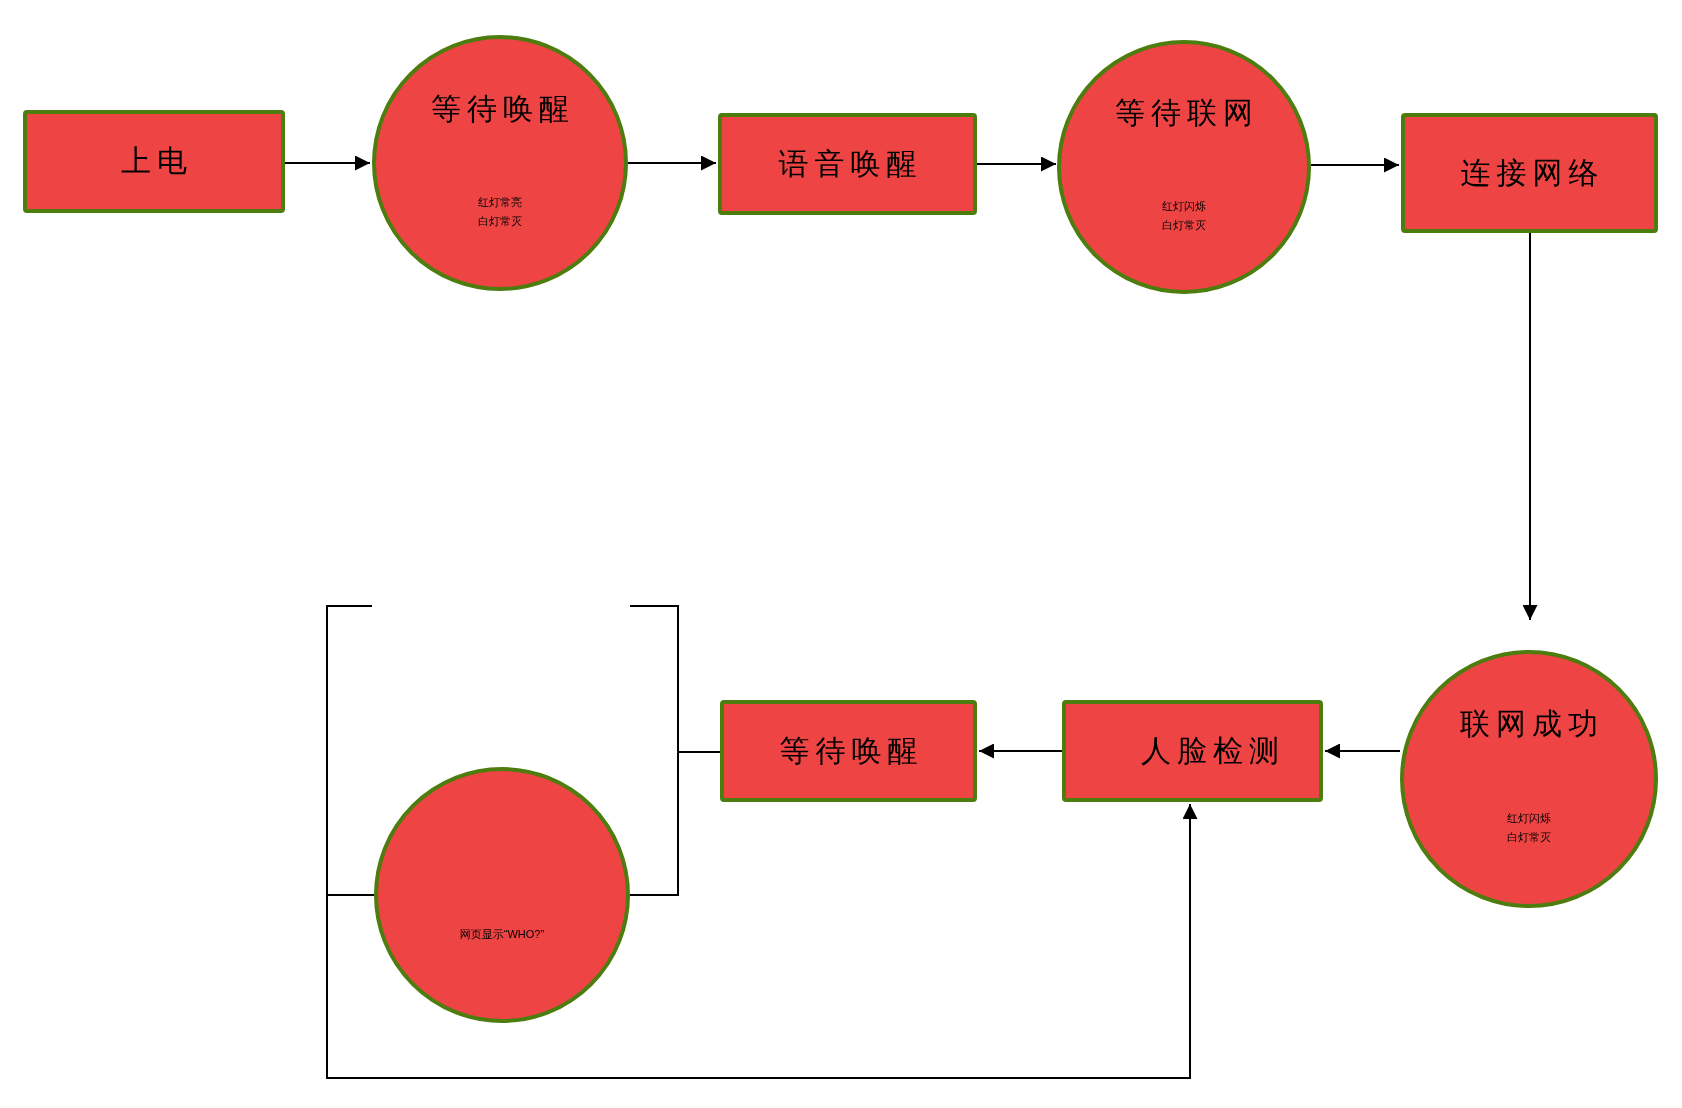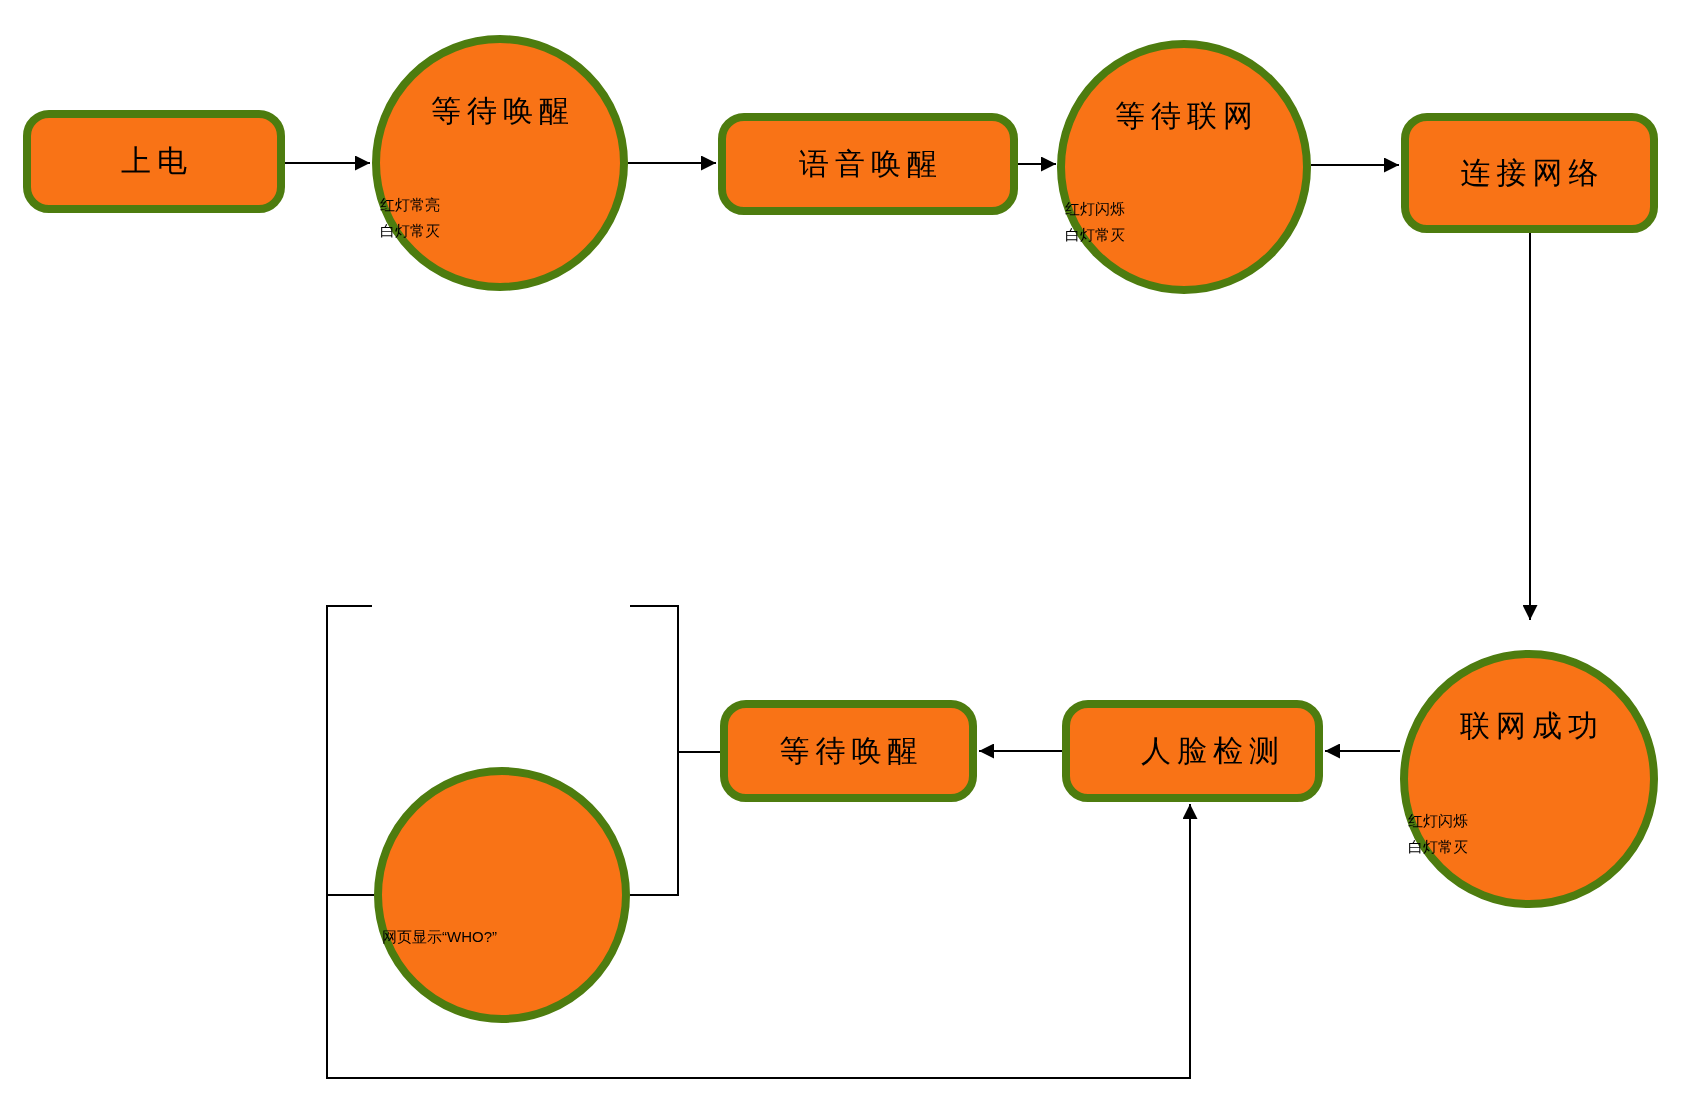--- a/index.html
+++ b/index.html
@@ -17,27 +17,27 @@
   }
   svg.edges {
     position: absolute;
     left: 0;
     top: 0;
     z-index: 1;
   }
   .node {
     position: absolute;
     box-sizing: border-box;
-    background: #f97316;
-    border: 8px solid #4d7c0f;
+    background: #ef4444;
+    border: 4px solid #4d7c0f;
     z-index: 2;
     color: #000000;
   }
   .node.rect {
-    border-radius: 26px;
+    border-radius: 4px;
     display: flex;
     align-items: center;
     justify-content: center;
   }
   .node.circle {
     border-radius: 50%;
   }
   .title {
     font-size: 30px;
     letter-spacing: 6px;
@@ -49,23 +49,23 @@
     position: absolute;
     left: 0;
     right: 0;
     top: 20%;
   }
   .node.circle .detail {
     position: absolute;
     left: 0;
     right: 0;
     top: 62%;
-    font-size: 15px;
+    font-size: 11px;
     line-height: 1.75;
-    text-align: left;
+    text-align: center;
     white-space: pre-line;
   }
 </style>
 </head>
 <body>
 
 <div class="canvas">
 
   <svg class="edges" width="1682" height="1108" viewBox="0 0 1682 1108">
     <defs>
@@ -93,21 +93,21 @@
   <div class="node rect" style="left:23px; top:110px; width:262px; height:103px;">
     <div class="title">上电</div>
   </div>
 
   <div class="node circle" style="left:372px; top:35px; width:256px; height:256px;">
     <div class="title">等待唤醒</div>
     <div class="detail">红灯常亮
 白灯常灭</div>
   </div>
 
-  <div class="node rect" style="left:718px; top:113px; width:300px; height:102px;">
+  <div class="node rect" style="left:718px; top:113px; width:259px; height:102px;">
     <div class="title">语音唤醒</div>
   </div>
 
   <div class="node circle" style="left:1057px; top:40px; width:254px; height:254px;">
     <div class="title">等待联网</div>
     <div class="detail">红灯闪烁
 白灯常灭</div>
   </div>
 
   <div class="node rect" style="left:1401px; top:113px; width:257px; height:120px;">

